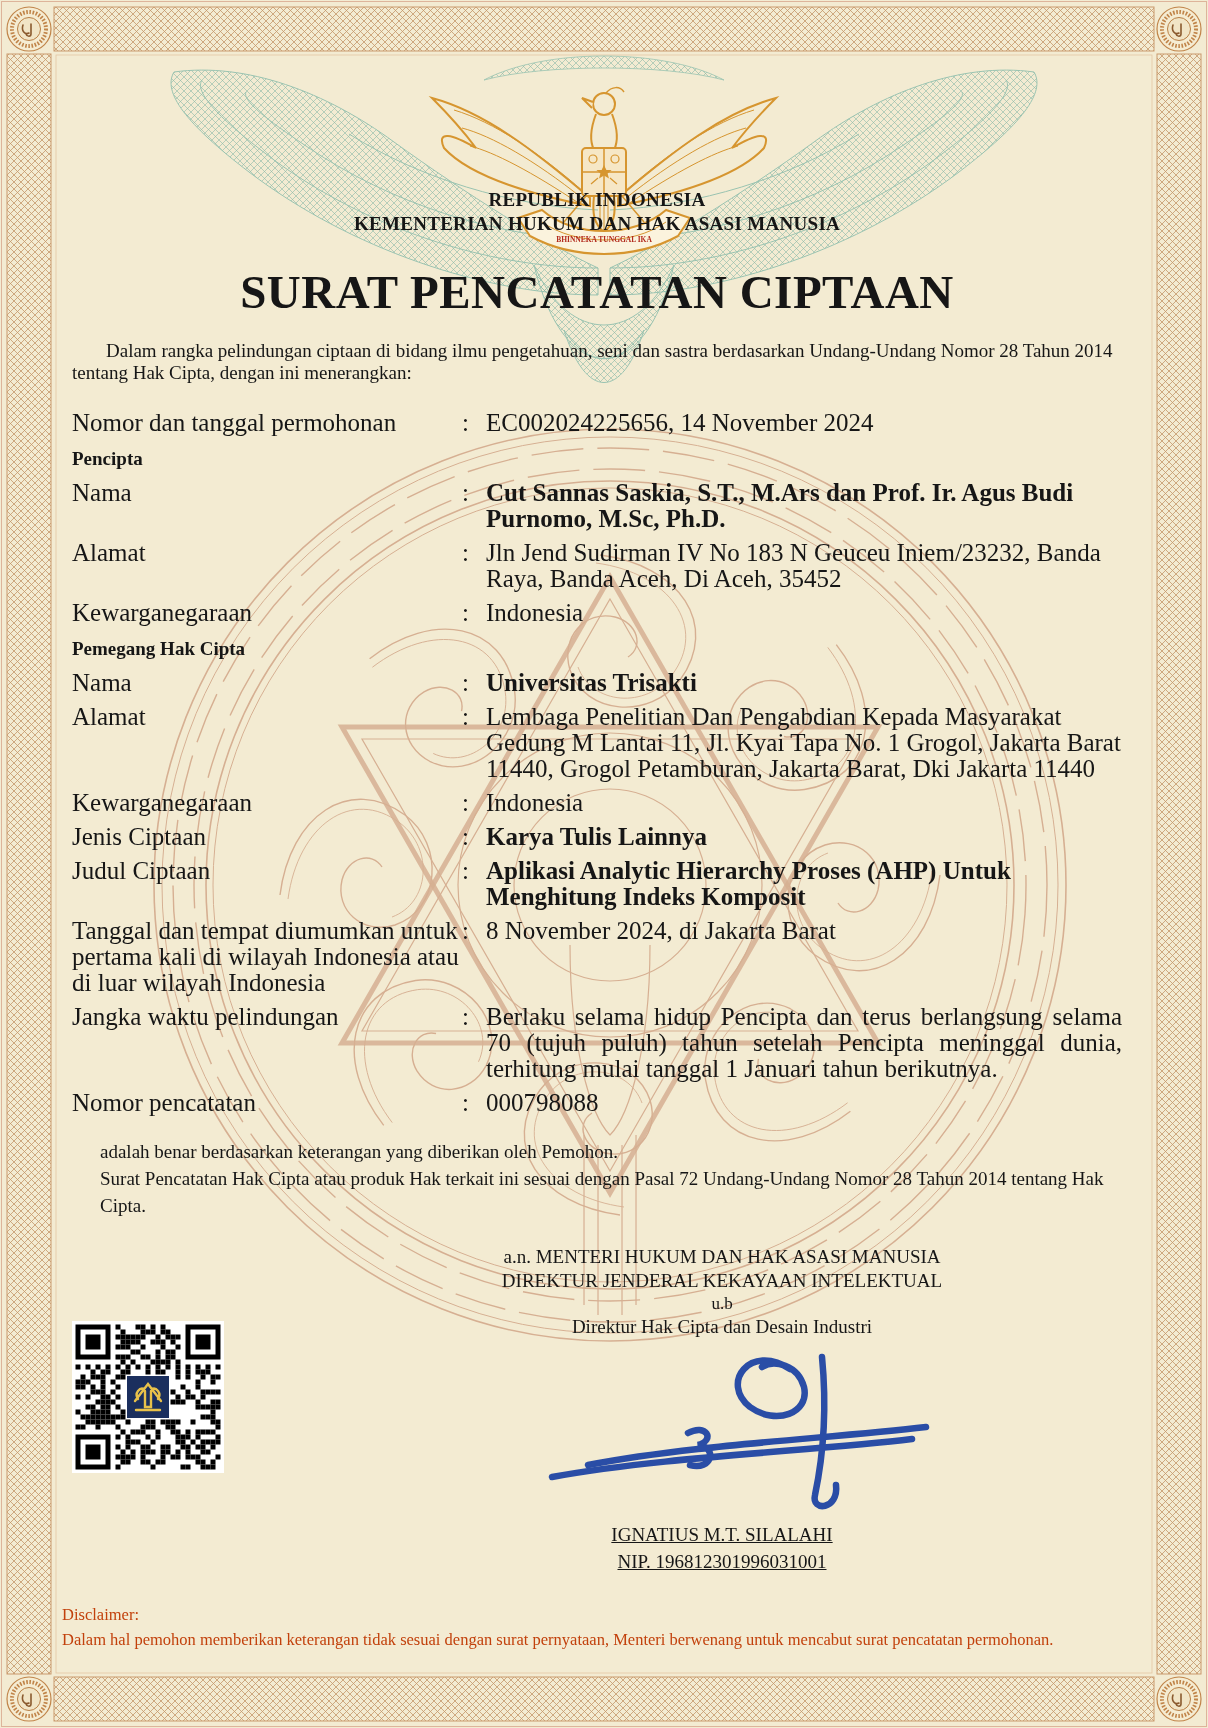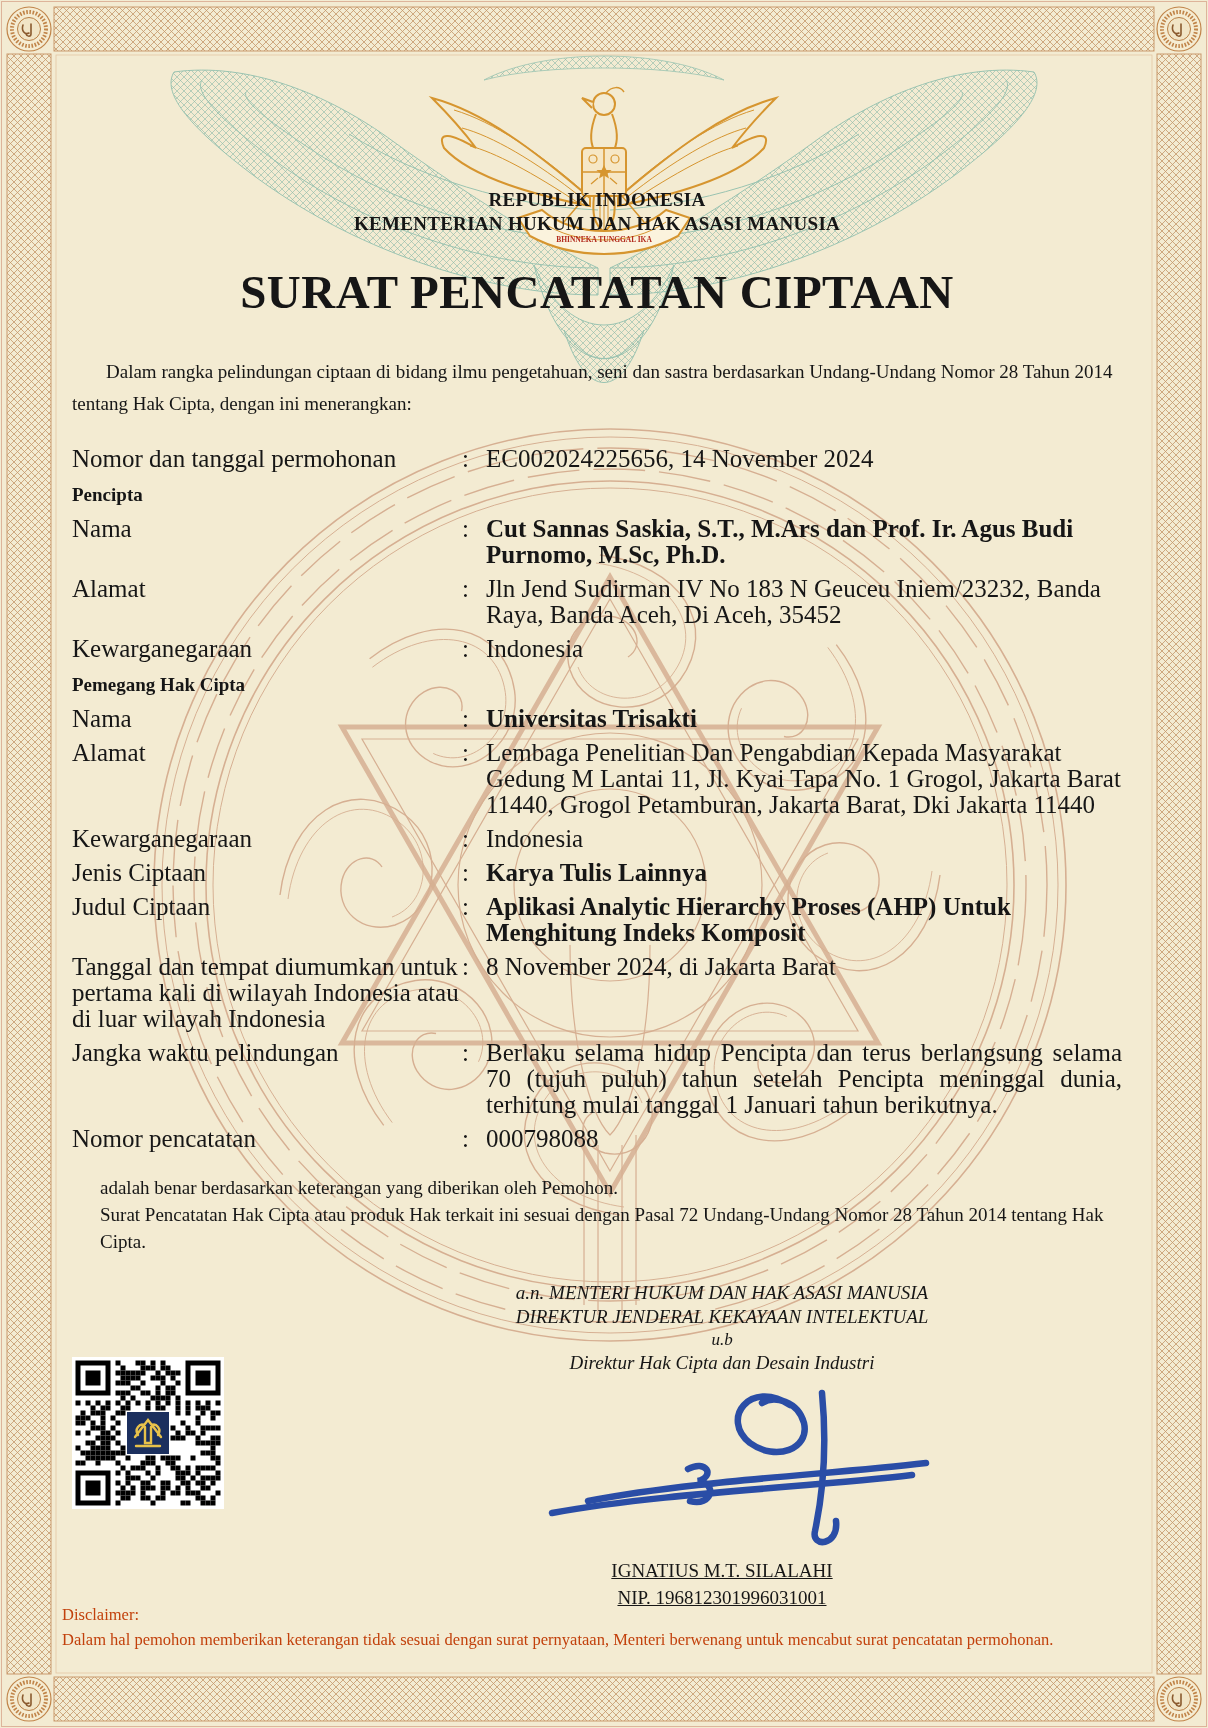--- a/index.html
+++ b/index.html
@@ -5,32 +5,32 @@
   html,body{margin:0;padding:0;background:#e8e0c4;}
   .page{
     position:relative;width:1208px;height:1728px;margin:0 auto;
     background:#f3ebd2;overflow:hidden;
     font-family:"Liberation Serif","DejaVu Serif",serif;color:#161616;
   }
   .deco{position:absolute;inset:0;pointer-events:none;}
   .content{position:relative;z-index:2;padding:188px 86px 0 72px;}
   .gov-header{text-align:center;font-weight:bold;font-size:19px;line-height:24px;letter-spacing:.3px;}
   .cert-title{text-align:center;font-weight:bold;font-size:47px;line-height:52px;letter-spacing:.5px;margin-top:30px;}
-  .intro{margin-top:38px;font-size:19px;line-height:32px;text-indent:34px;}
+  .intro{margin-top:22px;font-size:19px;line-height:22px;text-indent:34px;}
   .fields{margin-top:26px;}
   .row{display:grid;grid-template-columns:390px 24px 1fr;column-gap:0;font-size:25px;line-height:26px;margin-bottom:8px;}
   .row .colon{text-align:left;}
   .section-h{font-weight:bold;font-size:19px;line-height:26px;margin:10px 0 8px 0;}
   .v-bold .value{font-weight:bold;}
   .v-just .value{text-align:justify;}
   .closing{margin-top:22px;font-size:19px;line-height:27px;margin-left:28px;}
   .sig-area{display:flex;margin-top:26px;}
   .qr-wrap{width:152px;height:152px;margin-top:76px;flex:0 0 auto;}
   .sig-block{width:640px;margin-left:178px;text-align:center;}
-  .sig-lines{font-size:19px;line-height:24px;font-style:italic;}
+  .sig-lines{font-size:19px;line-height:24px;}
   .sig-ub{font-size:17px;line-height:22px;}
   .sig-img{margin:8px auto 0;width:460px;height:168px;}
   .sig-name{font-size:19px;line-height:27px;margin-top:2px;text-decoration:underline;}
   .disclaimer{position:absolute;left:62px;right:62px;bottom:76px;z-index:2;
     font-size:16.5px;line-height:25px;color:#c2410c;}
 </style>
 </head>
 <body>
 
 <div class="page">

